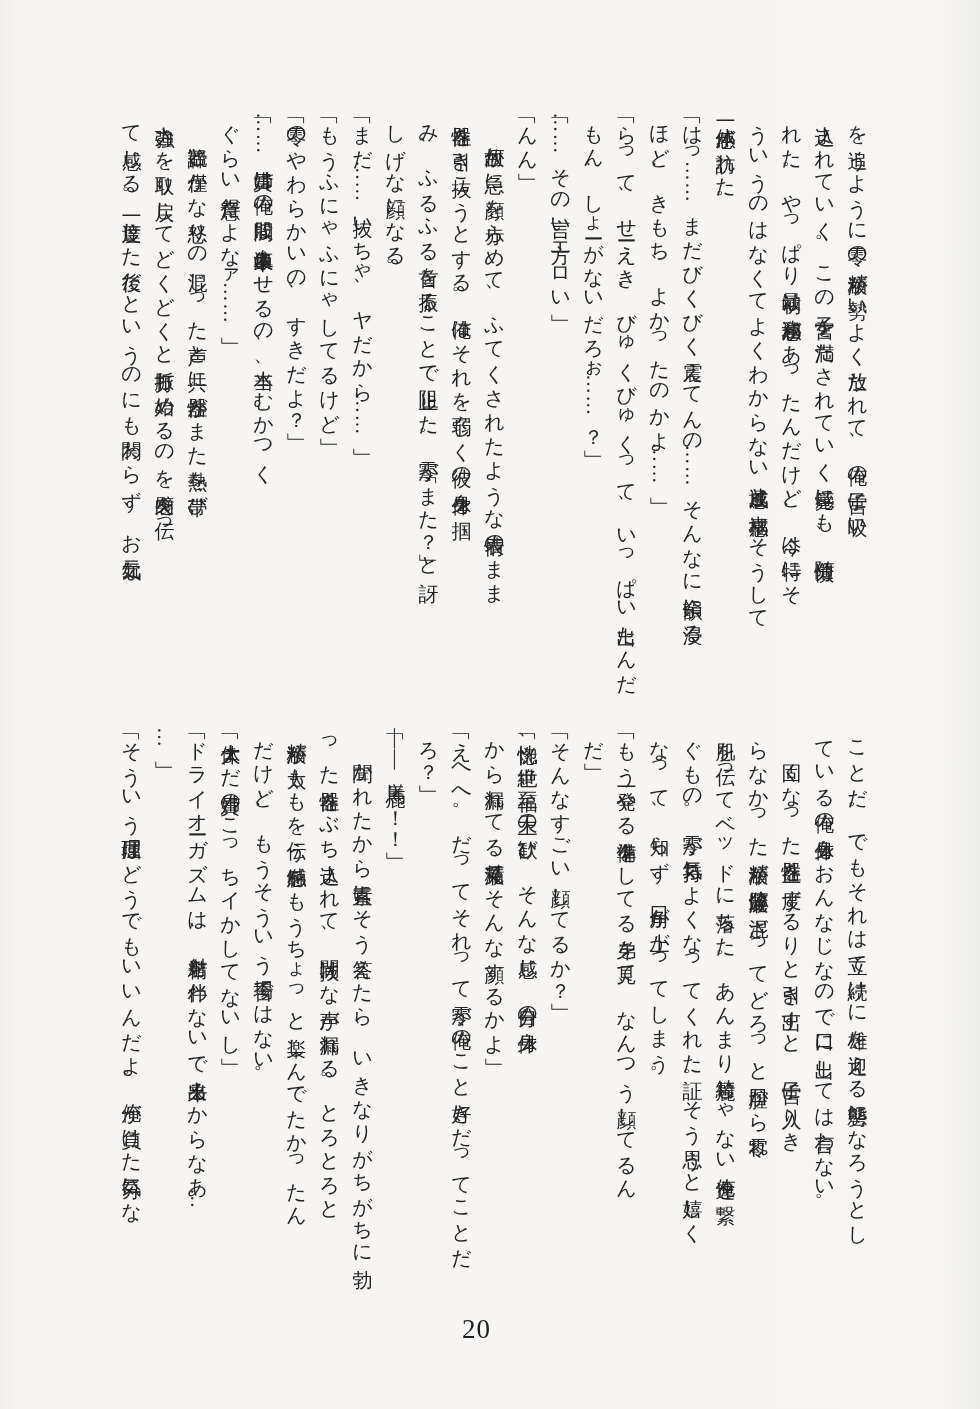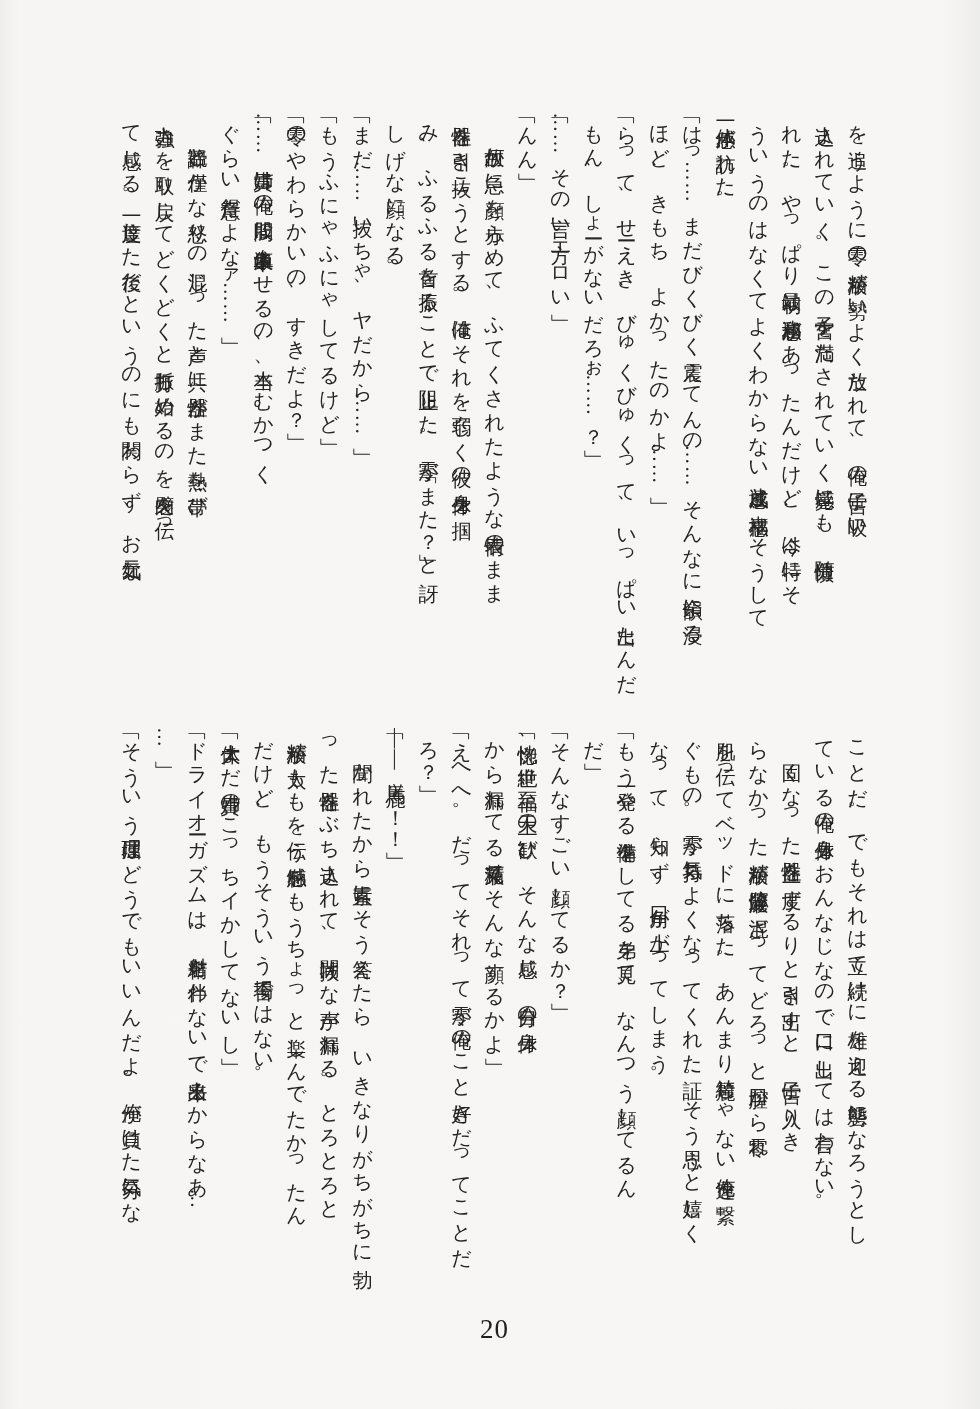--- a/index.html
+++ b/index.html
@@ -23,21 +23,21 @@
   }
   .vtext p{
     margin:0;
     padding:0;
     white-space:nowrap;
   }
   #top-block{top:111px;right:106px;}
   #bottom-block{top:727px;right:106px;}
   .page-number{
     position:absolute;
-    top:1314px;left:480px;
+    top:1314px;left:462px;
     font-size:27px;
     letter-spacing:1px;
     color:#1f1f1f;
   }
 </style>
 </head>
 <body>
 
 <div class="page">
 

